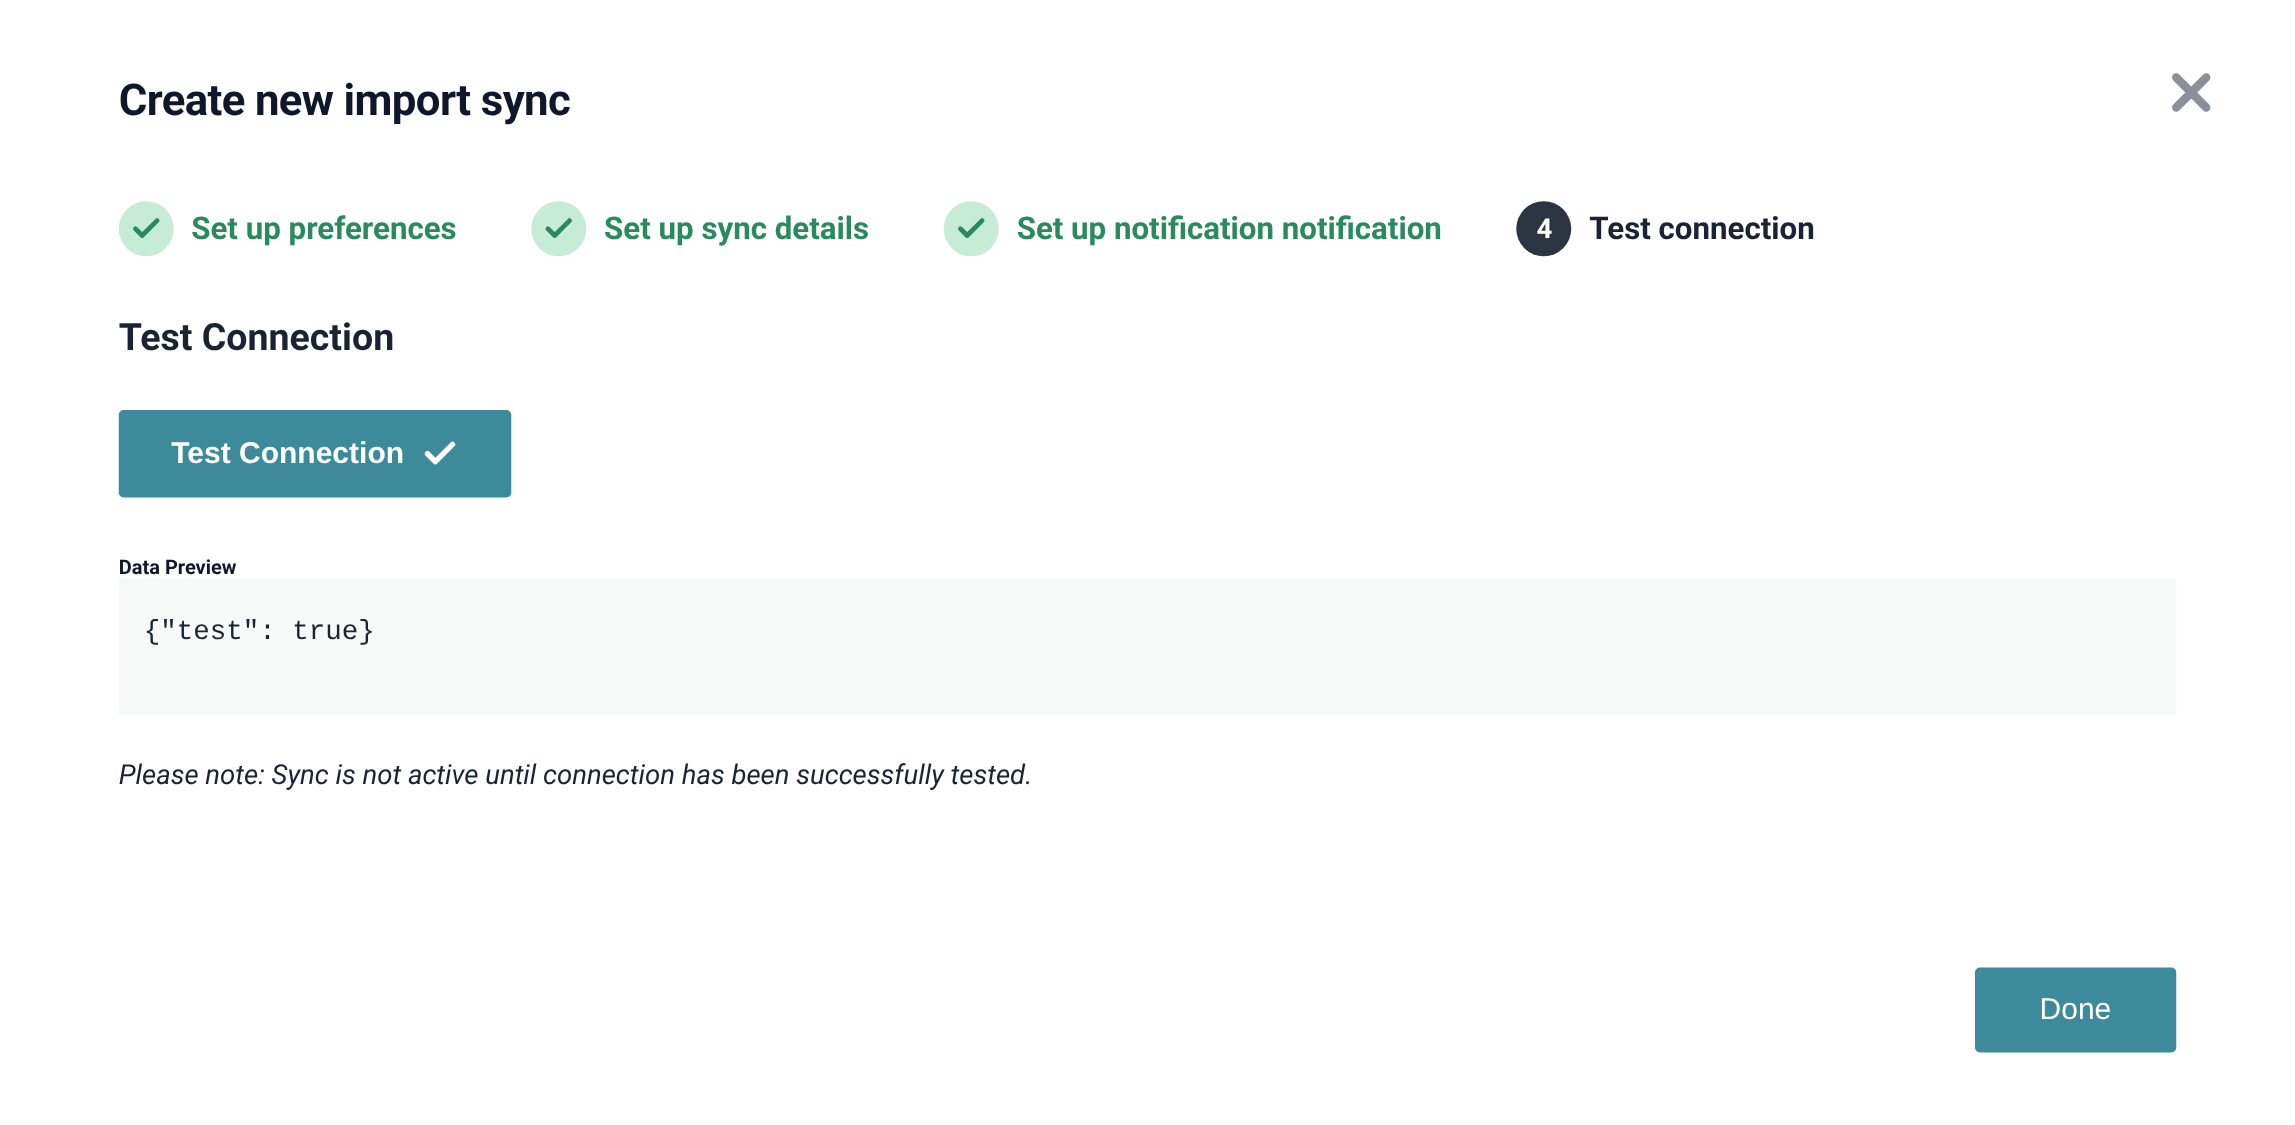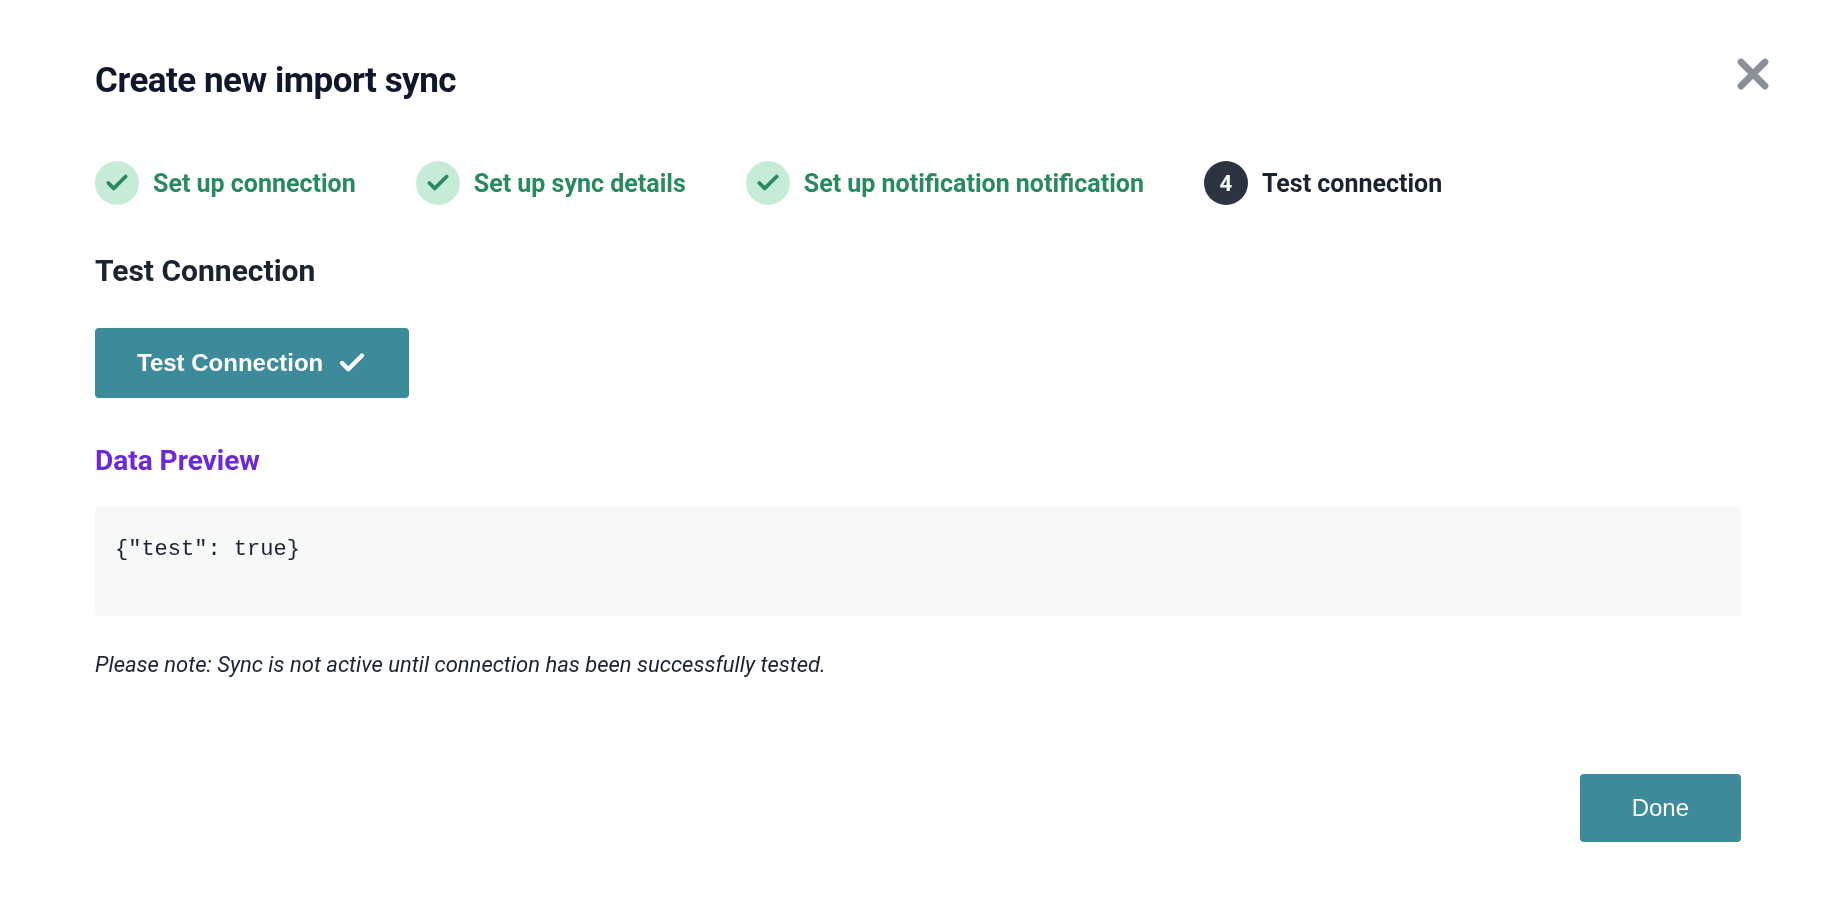--- a/index.html
+++ b/index.html
@@ -101,24 +101,23 @@
       margin-bottom: 46px;
     }
     .test-btn svg {
       width: 30px;
       height: 30px;
       stroke: #ffffff;
       stroke-width: 3.5;
       fill: none;
     }
     .preview-label {
-      font-size: 28px;
-      font-weight: 700;
-      color: #6d28d9;
-      margin-bottom: 30px;
+      font-size: 16px;
+      font-weight: 700;
+      color: #0f172a;
     }
     .preview-box {
       background: #f7f8f8;
       padding: 30px 20px 54px 20px;
       font-family: "SFMono-Regular", Consolas, "Liberation Mono", Menlo, Courier, monospace;
       font-size: 22px;
       color: #1a2332;
       margin-bottom: 36px;
       white-space: pre;
       border-radius: 2px;
@@ -158,21 +157,21 @@
 
 <h1 class="page-title">Create new import sync</h1>
 
 <div class="stepper">
   <div class="step">
     <div class="step-circle done">
       <svg viewBox="0 0 24 24">
           <polyline points="4,12 9,17 20,6" stroke-linecap="round" stroke-linejoin="round"></polyline>
         </svg>
     </div>
-    <span class="step-label done">Set up connection</span>
+    <span class="step-label done">Set up preferences</span>
   </div>
   <div class="step">
     <div class="step-circle done">
       <svg viewBox="0 0 24 24">
           <polyline points="4,12 9,17 20,6" stroke-linecap="round" stroke-linejoin="round"></polyline>
         </svg>
     </div>
     <span class="step-label done">Set up sync details</span>
   </div>
   <div class="step">

